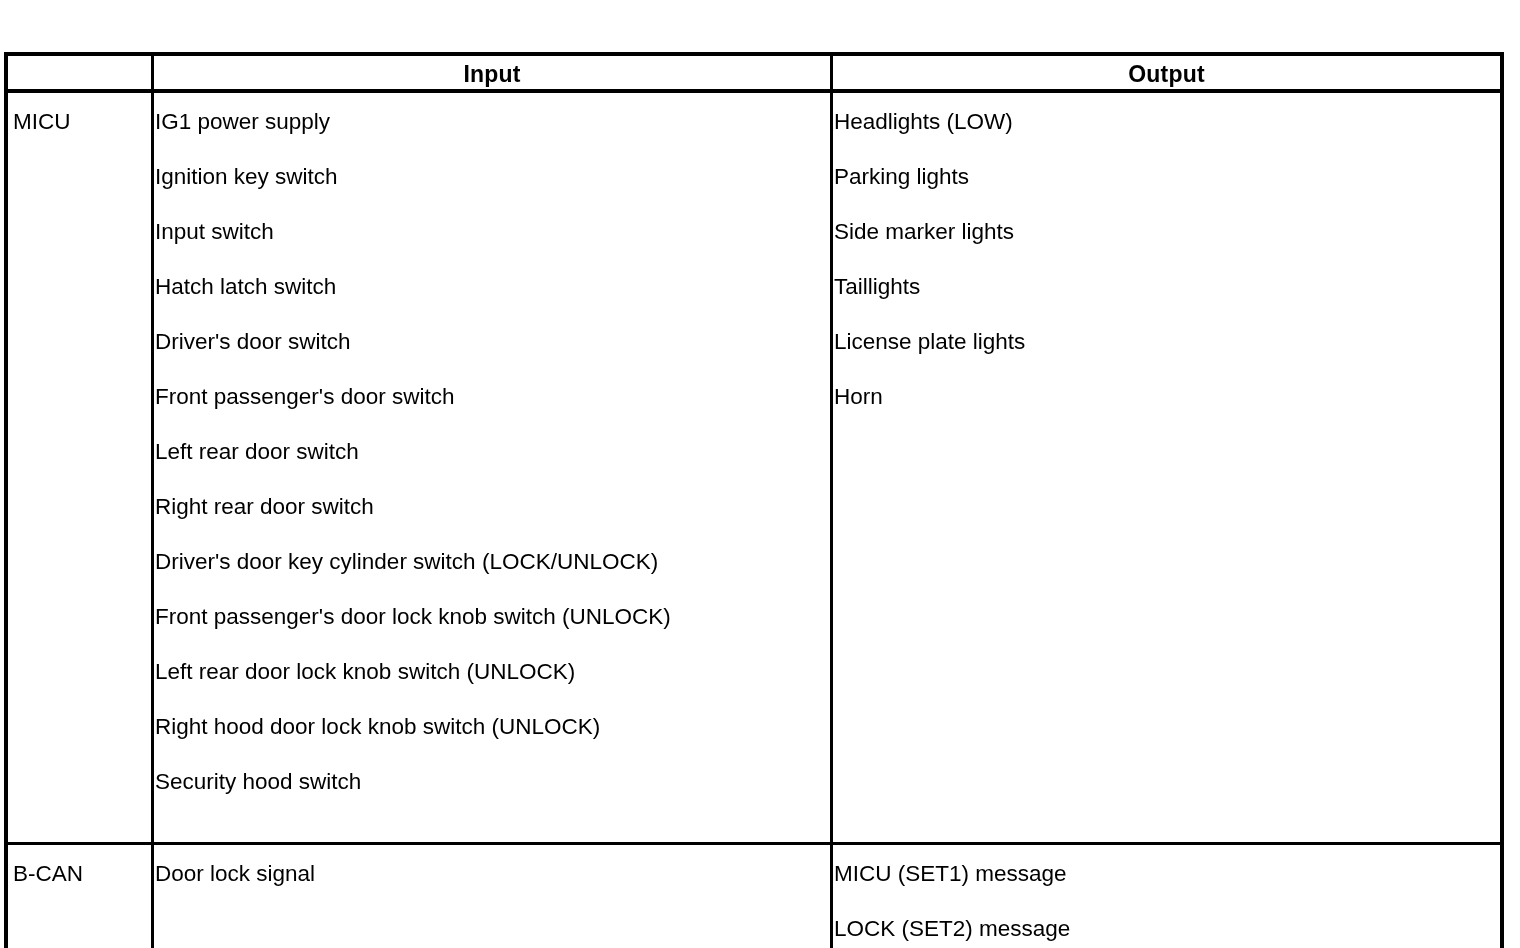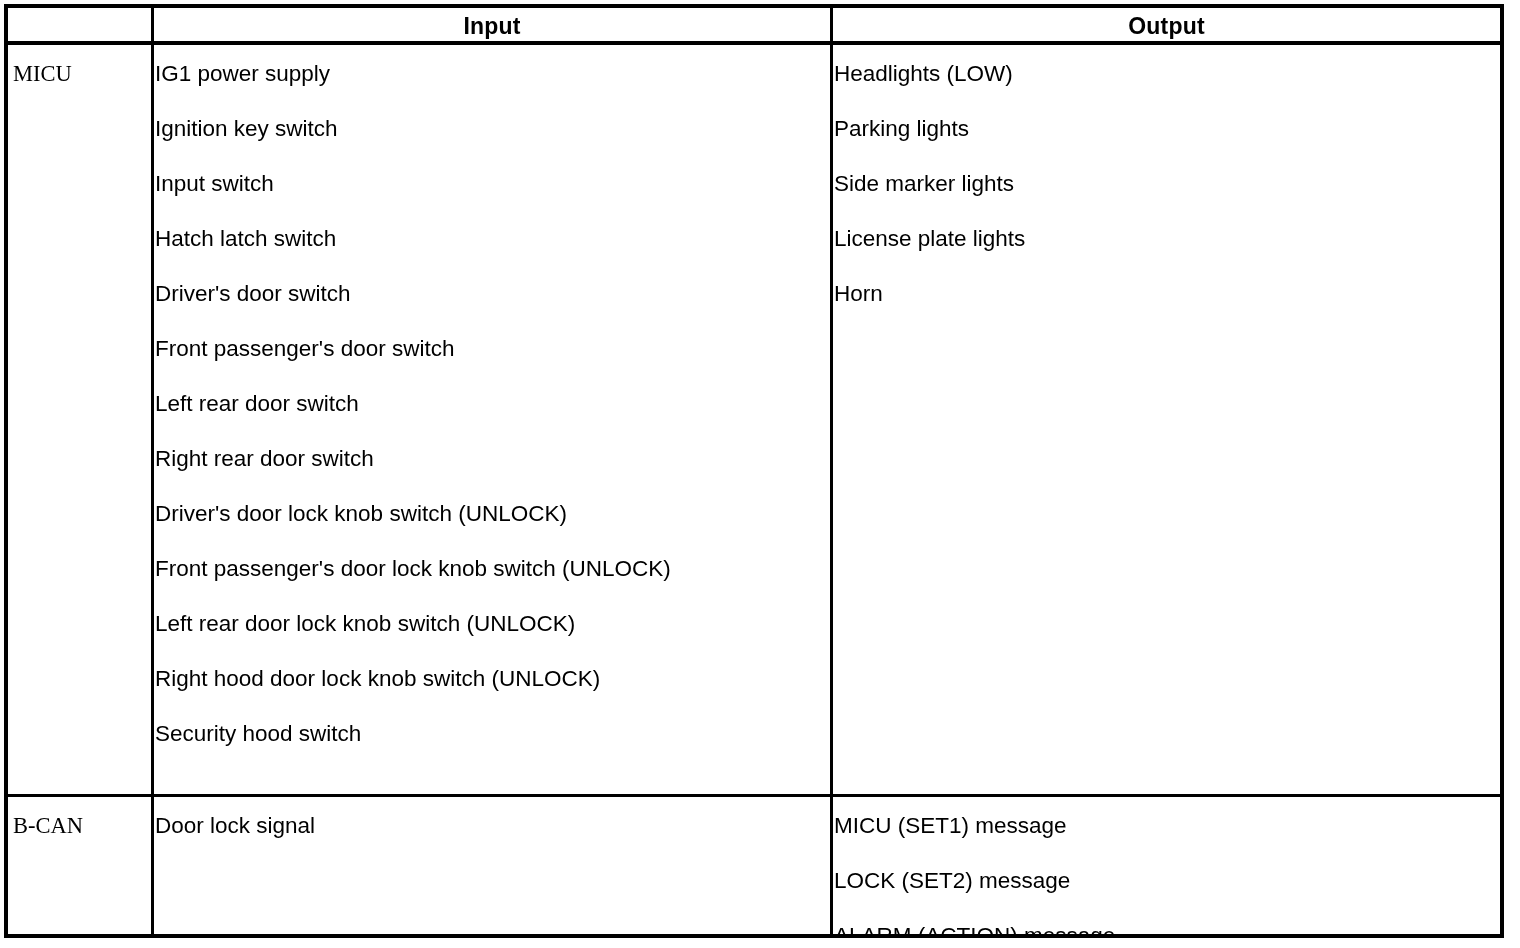--- a/index.html
+++ b/index.html
@@ -14,20 +14,21 @@
     font-family: "Liberation Sans", sans-serif;
     color: #000000;
     overflow: hidden;
   }
 
   .page {
     position: relative;
     width: 1520px;
     height: 852px;
     background: #ffffff;
+    margin-top: 48px;
   }
 
   
   .io-table {
     position: absolute;
     left: 4px;
     top: 4px;
     width: 1500px;
     height: 934px;
     box-sizing: border-box;
@@ -87,21 +88,21 @@
     height: 141px;
   }
 
   .cell {
     position: absolute;
     top: 0;
     height: 100%;
     box-sizing: border-box;
     overflow: hidden;
   }
-  .cell-module { left: 0;     width: 143px; font-family: Liberation Serif, serif; }
+  .cell-module { left: 0;     width: 143px; }
   .cell-input  { left: 146px; width: 676px; }
   .cell-output { left: 825px; width: 667px; }
 
   .cell-text {
     font-size: 22.5px;
     line-height: 55px;
     white-space: nowrap;
   }
   .cell-module .cell-text {
     padding-left: 5px;
@@ -138,32 +139,33 @@
       <div class="cell cell-input">
         <div class="cell-text">
           <span class="line">IG1 power supply</span>
           <span class="line">Ignition key switch</span>
           <span class="line">Input switch</span>
           <span class="line">Hatch latch switch</span>
           <span class="line">Driver's door switch</span>
           <span class="line">Front passenger's door switch</span>
           <span class="line">Left rear door switch</span>
           <span class="line">Right rear door switch</span>
-          <span class="line">Driver's door lock knob switch (UNLOCK)</span>
+          <span class="line">Driver's door key cylinder switch (LOCK/UNLOCK)</span>
           <span class="line">Front passenger's door lock knob switch (UNLOCK)</span>
           <span class="line">Left rear door lock knob switch (UNLOCK)</span>
           <span class="line">Right hood door lock knob switch (UNLOCK)</span>
           <span class="line">Security hood switch</span>
         </div>
       </div>
       <div class="cell cell-output">
         <div class="cell-text">
           <span class="line">Headlights (LOW)</span>
           <span class="line">Parking lights</span>
           <span class="line">Side marker lights</span>
+          <span class="line">Taillights</span>
           <span class="line">License plate lights</span>
           <span class="line">Horn</span>
         </div>
       </div>
     </div>
 
     <div class="section-row section-bcan">
       <div class="cell cell-module">
         <div class="cell-text">
           <span class="line">B-CAN</span>

